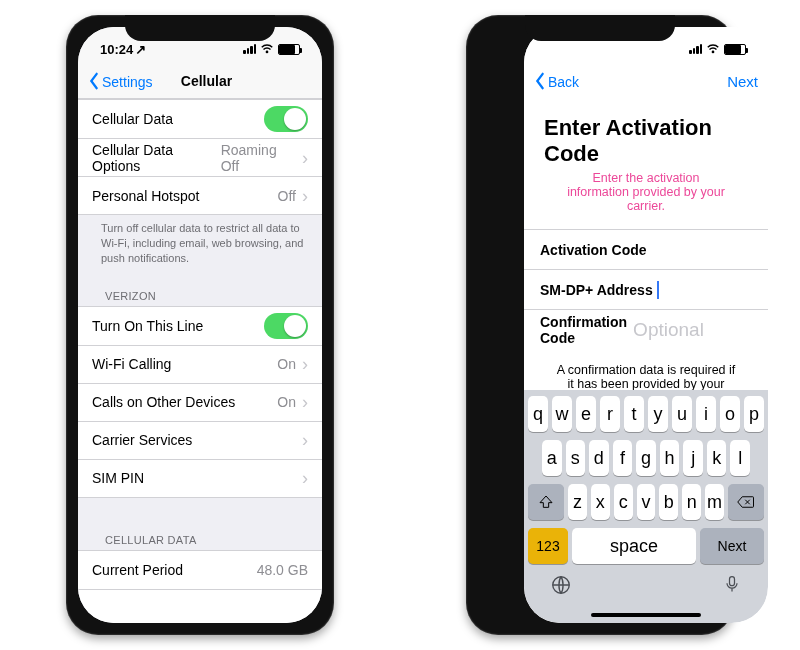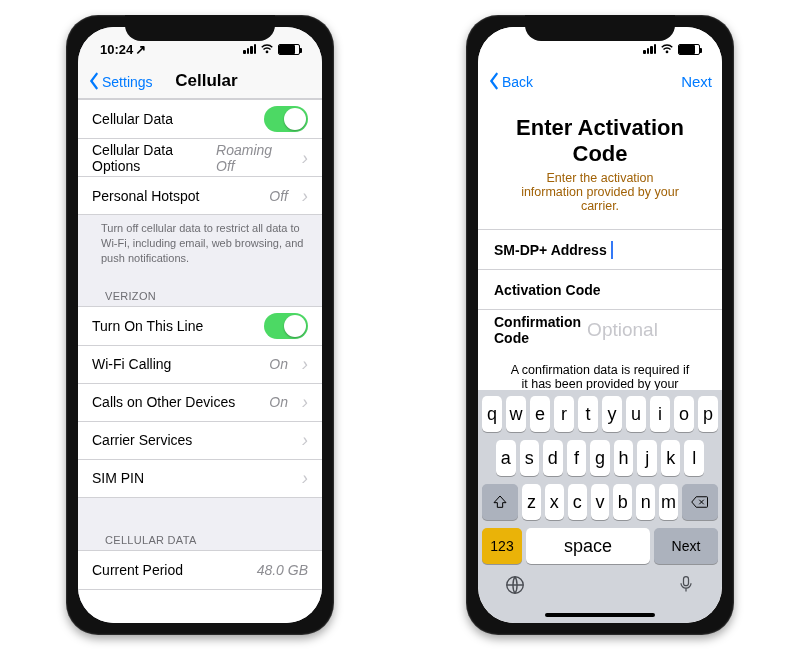--- a/index.html
+++ b/index.html
@@ -24,21 +24,21 @@
   .screen {
     width: 100%;
     height: 100%;
     background: #efeff4;
     border-radius: 36px;
     overflow: hidden;
     position: relative;
     font-size: 13px;
     color: #000;
   }
-  .screen.white { background:#fff; }
+  .screen.white { background:#fff;margin-left:46px; }
   
   .notch {
     position: absolute;
     top: 0; left: 50%; transform: translateX(-50%);
     width: 150px; height: 26px;
     background: #111;
     border-radius: 0 0 16px 16px;
     z-index: 50;
   }
   .statusbar {
@@ -71,49 +71,49 @@
     background: #f8f8f8;
     border-bottom: 1px solid #d1d1d5;
     display:flex;
     align-items:center;
     position:relative;
     padding: 0 10px;
   }
   .screen.white .navbar { background:#fff; border-bottom:none;}
   .nav-back { color:#007aff; display:flex; align-items:flex-end; font-size:14px; gap:2px;}
   .nav-back svg{width:12px;height:18px;}
-  .nav-title { position:absolute; left:13px;right:0;text-align:center;font-weight:600;font-size:17px;}
+  .nav-title { position:absolute; left:13px;right:0;text-align:center;font-weight:600;font-size:14px;}
   .nav-right { margin-left:auto; color:#007aff; font-size:15px;}
 
   
   .content { height: calc(100% - 72px); overflow:hidden; }
   .group-note { font-size:11px; color:#6d6d72; padding:6px 14px 10px; line-height:1.35;margin-left:9px;}
   .group-header { font-size:11px; color:#6d6d72; padding:14px 14px 4px; text-transform:uppercase; letter-spacing:.3px;margin-left:13px;}
   .cell {
     background:#fff;
     border-top:0.5px solid #d1d1d5;
     padding: 0 14px;
     height: 38px;
     display:flex;
     align-items:center;
     justify-content:space-between;
     font-size:14px;
   }
   .cell:first-of-type{border-top:none;}
   .group { border-top:0.5px solid #d1d1d5; border-bottom:0.5px solid #d1d1d5;}
-  .cell .right { display:flex; align-items:center; gap:14px; color:#8e8e93;font-style:italic;}
+  .cell .right { display:flex; align-items:center; gap:6px; color:#8e8e93;}
   .chev { font-size:18px; color:#c7c7cc; line-height:1;}
   .toggle { width:44px;height:26px;border-radius:13px;background:#4cd964;position:relative;}
   .toggle::after{content:'';position:absolute;top:2px;right:2px;width:22px;height:22px;background:#fff;border-radius:50%;box-shadow:0 1px 2px rgba(0,0,0,.3);}
   .link-cell{ color:#007aff;}
   .red-box{ position:absolute; border:2px solid #d4201f; pointer-events:none; z-index:20;}
 
   
-  .big-title{ font-size:22px;font-weight:700;text-align:center;padding:16px 20px 4px;}
-  .subtitle{ font-size:12.5px;color:#a16207;text-align:center;padding:0 36px 16px;}
+  .big-title{ font-size:22px;font-weight:700;padding:16px 20px 4px;}
+  .subtitle{ font-size:12.5px;color:#ec4899;text-align:center;padding:0 36px 16px;}
   .field{ border-top:0.5px solid #d1d1d5; display:flex; align-items:center; height:40px; padding:0 16px; font-size:14px; font-weight:600;}
   .field:last-of-type{border-bottom:0.5px solid #d1d1d5;}
   .field input{ border:none; outline:none; font-size:19px; font-weight:400; margin-left:6px; flex:1; background:transparent;}
   .field input::placeholder{color:#c7c7cc;}
   .cursor{ width:2px;height:18px;background:#3478f6;display:inline-block;margin-left:4px;}
   .note2{ font-size:12.5px; text-align:center; padding:14px 30px; color:#000;}
 
   
   .keyboard{
     position:absolute; bottom:0; left:0; right:0;
@@ -279,25 +279,25 @@
           </svg>
         <span>Back</span>
       </div>
       <div class="nav-right">Next</div>
     </div>
 
     <div class="big-title">Enter Activation Code</div>
     <div class="subtitle">Enter the activation information provided by your carrier.</div>
 
     <div class="field">
+      <span>Activation Code</span>
+    </div>
+    <div class="field">
       <span>SM-DP+ Address</span>
       <span class="cursor"></span>
-    </div>
-    <div class="field">
-      <span>Activation Code</span>
     </div>
     <div class="field">
       <span>Confirmation Code</span>
       <input placeholder="Optional" style="">
     </div>
 
     <div class="note2">A confirmation data is required if it has been provided by your carrier.</div>
 
     <div class="keyboard">
       <div class="krow" id="kr1">

